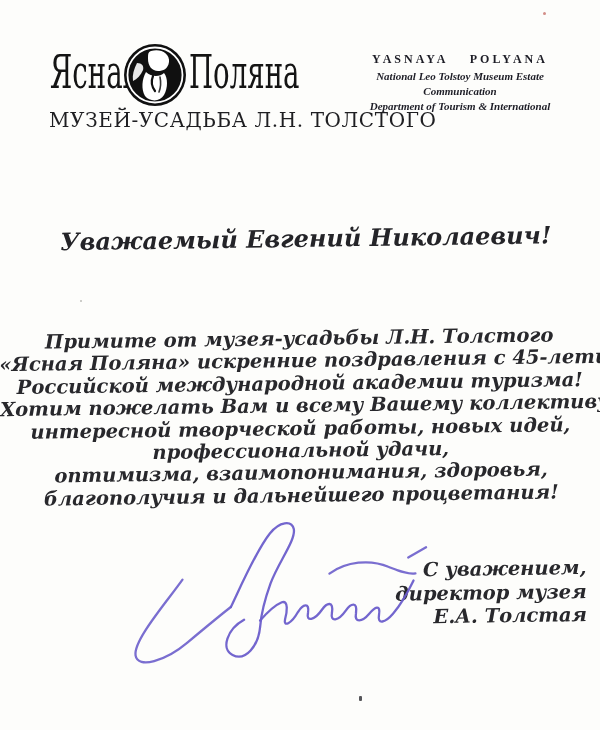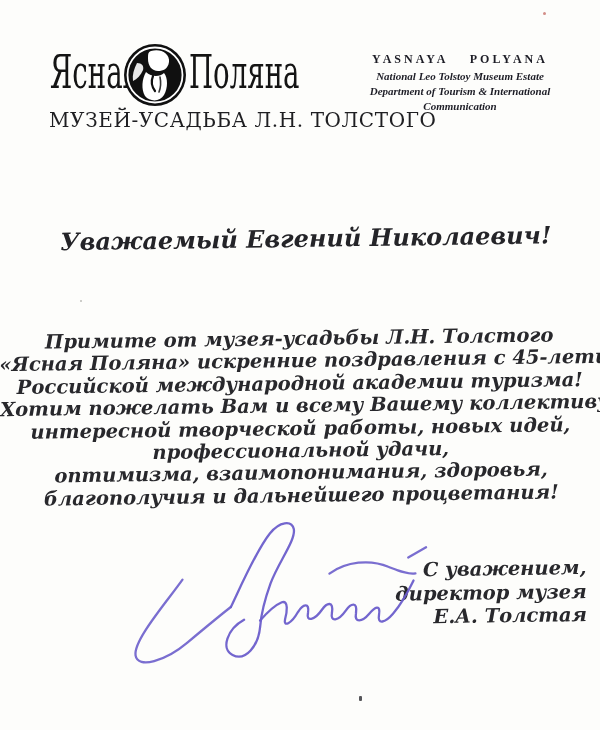--- a/index.html
+++ b/index.html
@@ -168,22 +168,22 @@
       </span>
 
       <span class="logo-word right">Поляна</span>
 
       <div class="logo-tagline">МУЗЕЙ-УСАДЬБА Л.Н. ТОЛСТОГО</div>
     </div>
 
     <div class="en-block">
       <div class="en-title">YASNAYA POLYANA</div>
       <div class="en-line">National Leo Tolstoy Museum Estate</div>
+      <div class="en-line">Communication</div>
       <div class="en-line">Department of Tourism &amp; International</div>
-      <div class="en-line">Communication</div>
     </div>
   </div>
 
   <div class="letter-layer">
 
     <div class="salutation">Уважаемый Евгений Николаевич!</div>
 
     <div class="body-text">
       <div class="body-line">Примите от музея-усадьбы Л.Н. Толстого</div>
       <div class="body-line">«Ясная Поляна» искренние поздравления с 45-летием</div>

